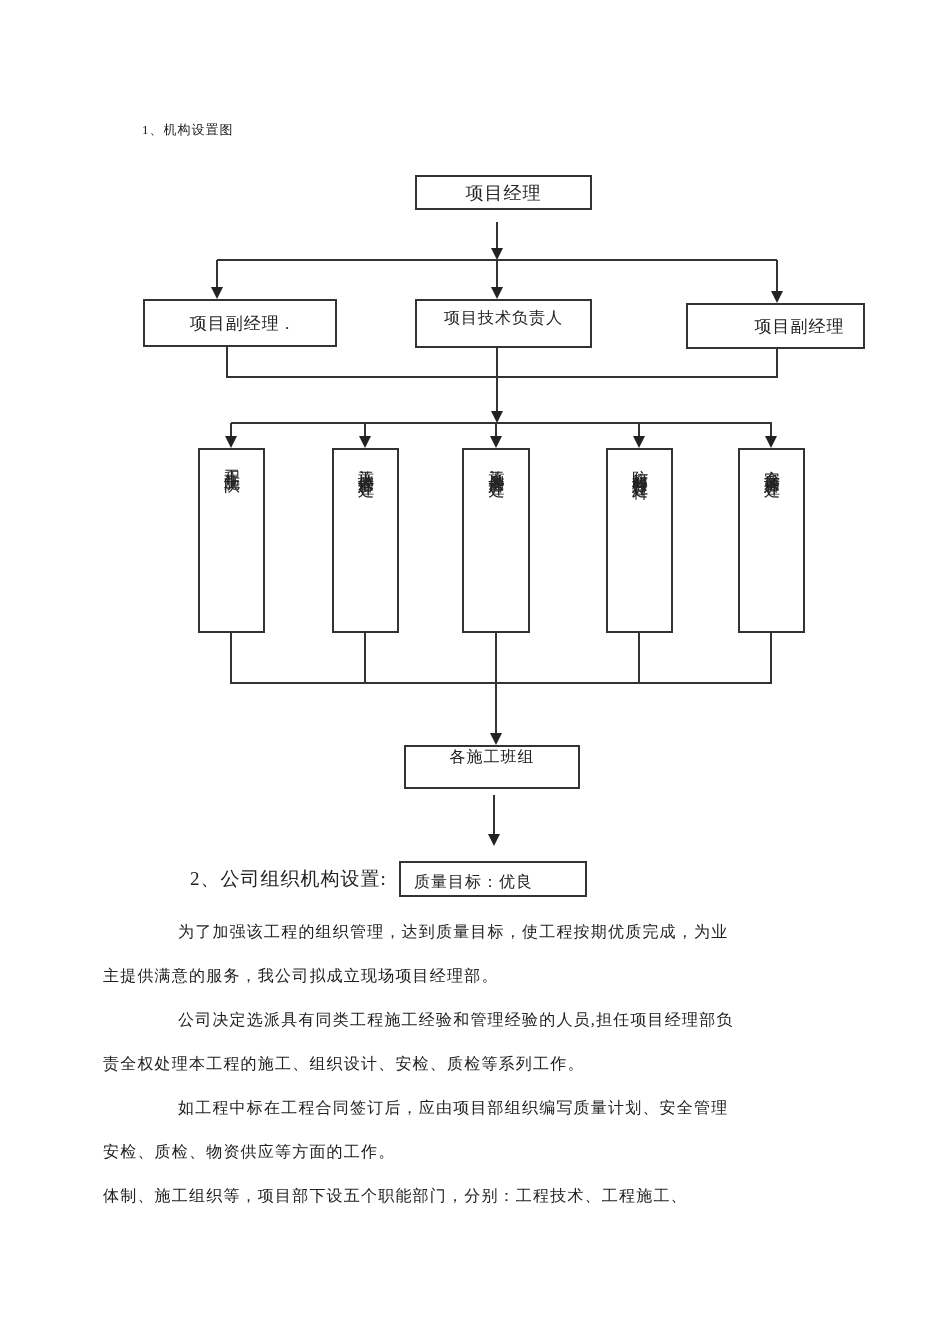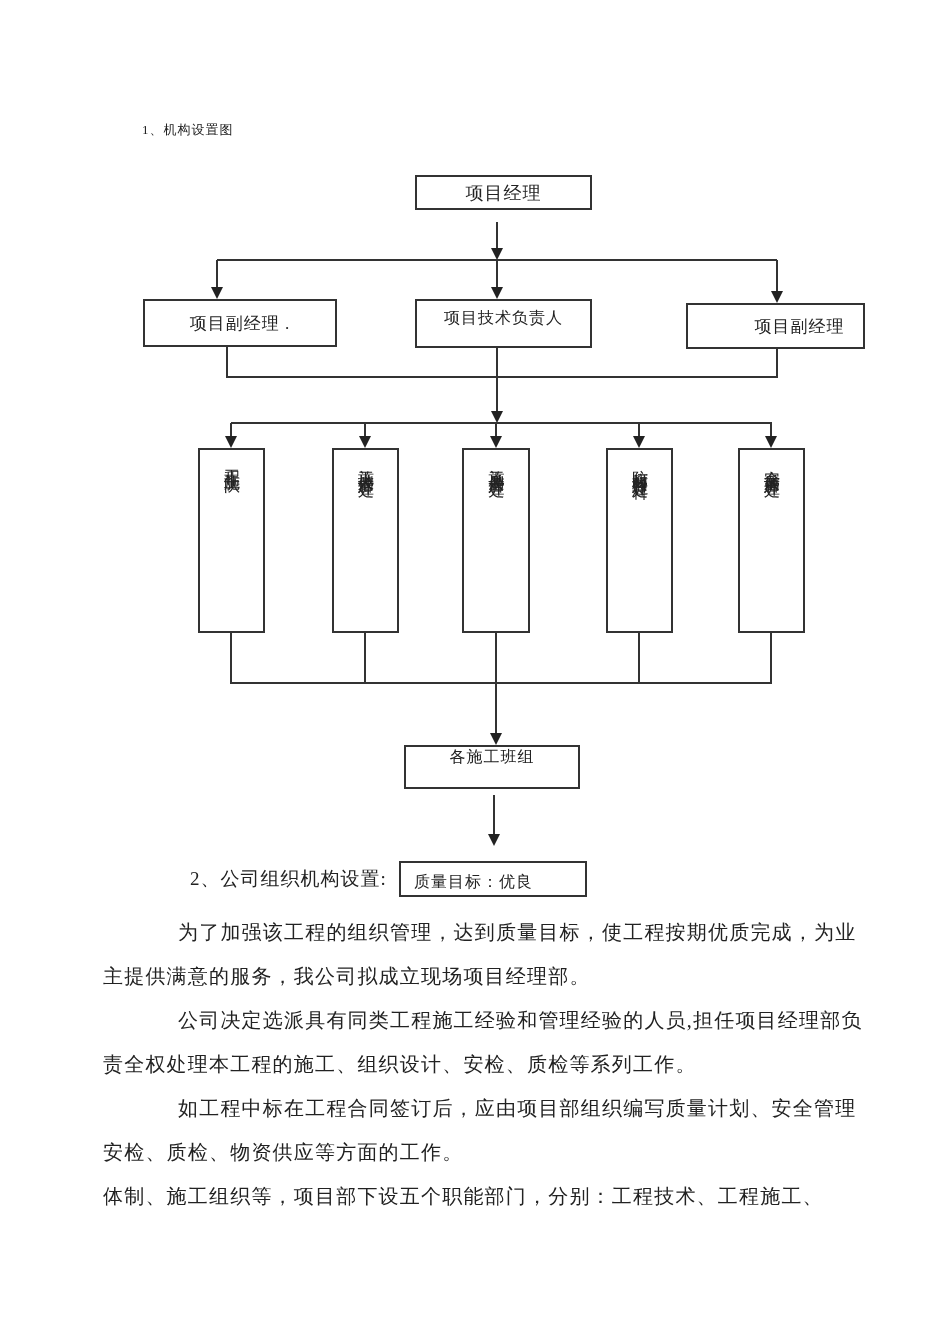--- a/index.html
+++ b/index.html
@@ -44,21 +44,21 @@
   
   .vl { position:absolute; width:2px; background:#333333; }
   .hl { position:absolute; height:2px; background:#333333; }
   .ah { position:absolute; width:0; height:0;
         border-left:6px solid transparent; border-right:6px solid transparent;
         border-top:12px solid #222222; }
 
   
   .body-text { position:absolute; left:103px; top:910px; width:762px; }
   .bline { height:44px; display:flex; align-items:center;
-           font-size:20px; letter-spacing:1.2px; white-space:nowrap; }
+           font-size:16px; letter-spacing:1.2px; white-space:nowrap; }
   .bline.indent { padding-left:75px; }
 </style>
 </head>
 <body>
 
 <div class="page">
 
   <div class="h1">1、机构设置图</div>
 
   <div>

